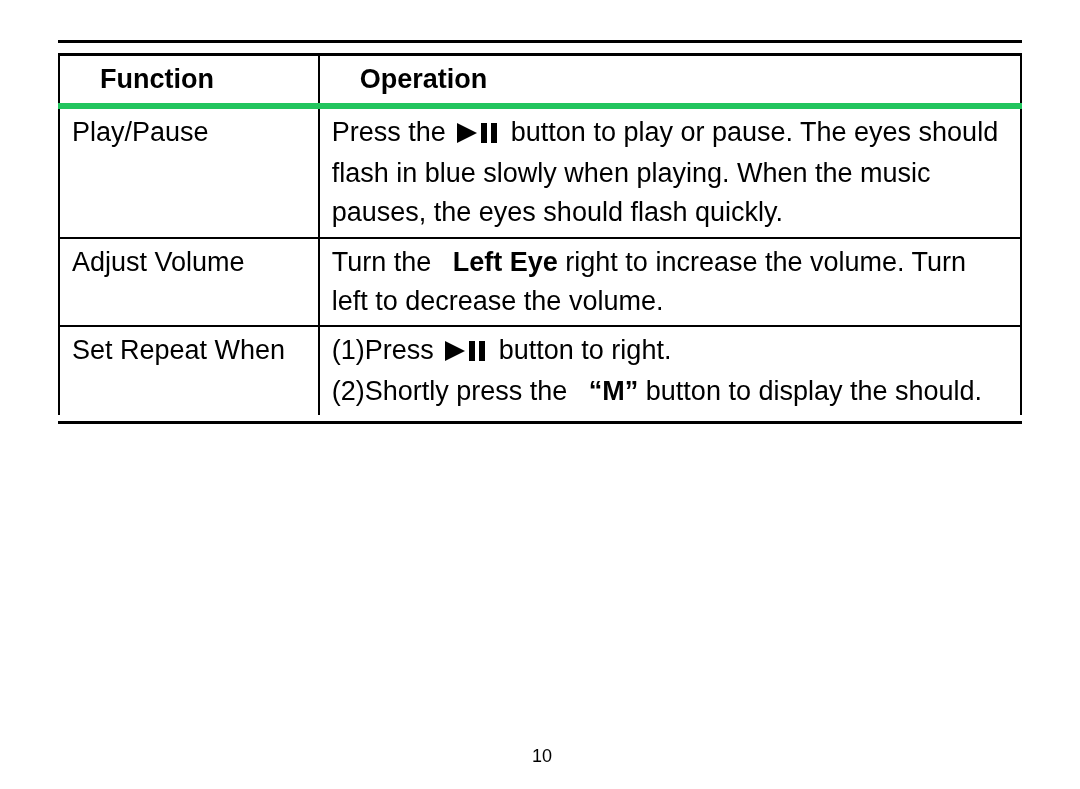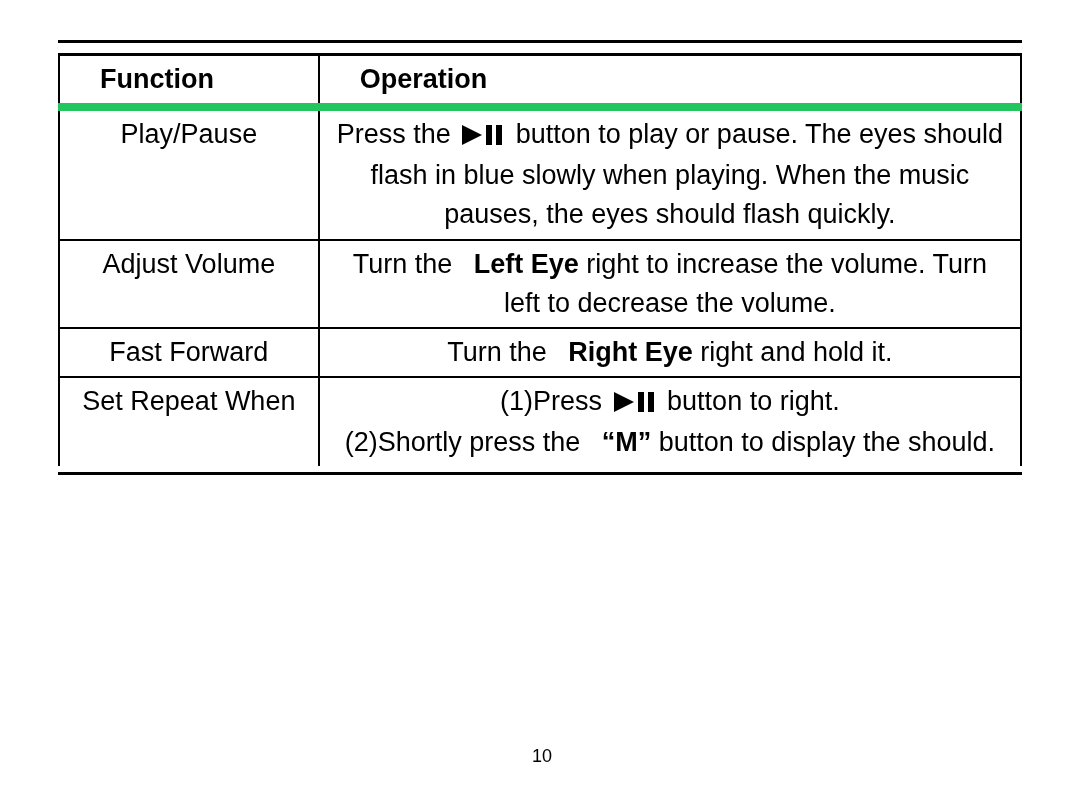--- a/index.html
+++ b/index.html
@@ -34,26 +34,25 @@
     vertical-align: top;
     padding: 4px 12px 4px 12px;
   }
   th {
     font-weight: 700;
   }
   col.func { width: 27%; }
   col.oper { width: 73%; }
   .hdr-row th {
     border-top: 3px solid #000;
-    border-bottom: 8px solid #22c55e;
+    border-bottom: 6px solid #22c55e;
     padding-left: 40px;
   }
   tbody tr td {
     border-bottom: 2px solid #000;
-    text-align: center;
   }
   tbody tr:last-child td {
     border-bottom: none;
   }
   .bottom-rule {
     border-top: 3px solid #000;
     width: 100%;
     margin-top: 6px;
   }
   .col-divider-left { border-left: 2px solid #000; }
@@ -106,26 +105,20 @@
           <span> button to play or pause. The eyes should flash in blue slowly when playing. When the music pauses, the eyes should flash quickly.</span>
         </td>
       </tr>
       <tr>
         <td class="col-divider-left col-mid">Adjust Volume</td>
         <td class="col-divider-right">
           <span>Turn the </span><b>Left Eye</b><span> right to increase the volume. Turn left to decrease the volume.</span>
         </td>
       </tr>
       <tr>
-        <td class="col-divider-left col-mid">Fast Forward</td>
-        <td class="col-divider-right">
-          <span>Turn the </span><b>Right Eye</b><span> right and hold it.</span>
-        </td>
-      </tr>
-      <tr>
         <td class="col-divider-left col-mid">Set Repeat When</td>
         <td class="col-divider-right">
           <span>(1)Press </span>
           <span class="playpause-icon">
             <svg width="42" height="20" viewBox="0 0 42 20">
               <polygon points="0,0 20,10 0,20" fill="#000"></polygon>
               <rect x="24" y="0" width="6" height="20" fill="#000"></rect>
               <rect x="34" y="0" width="6" height="20" fill="#000"></rect>
             </svg>
           </span>

